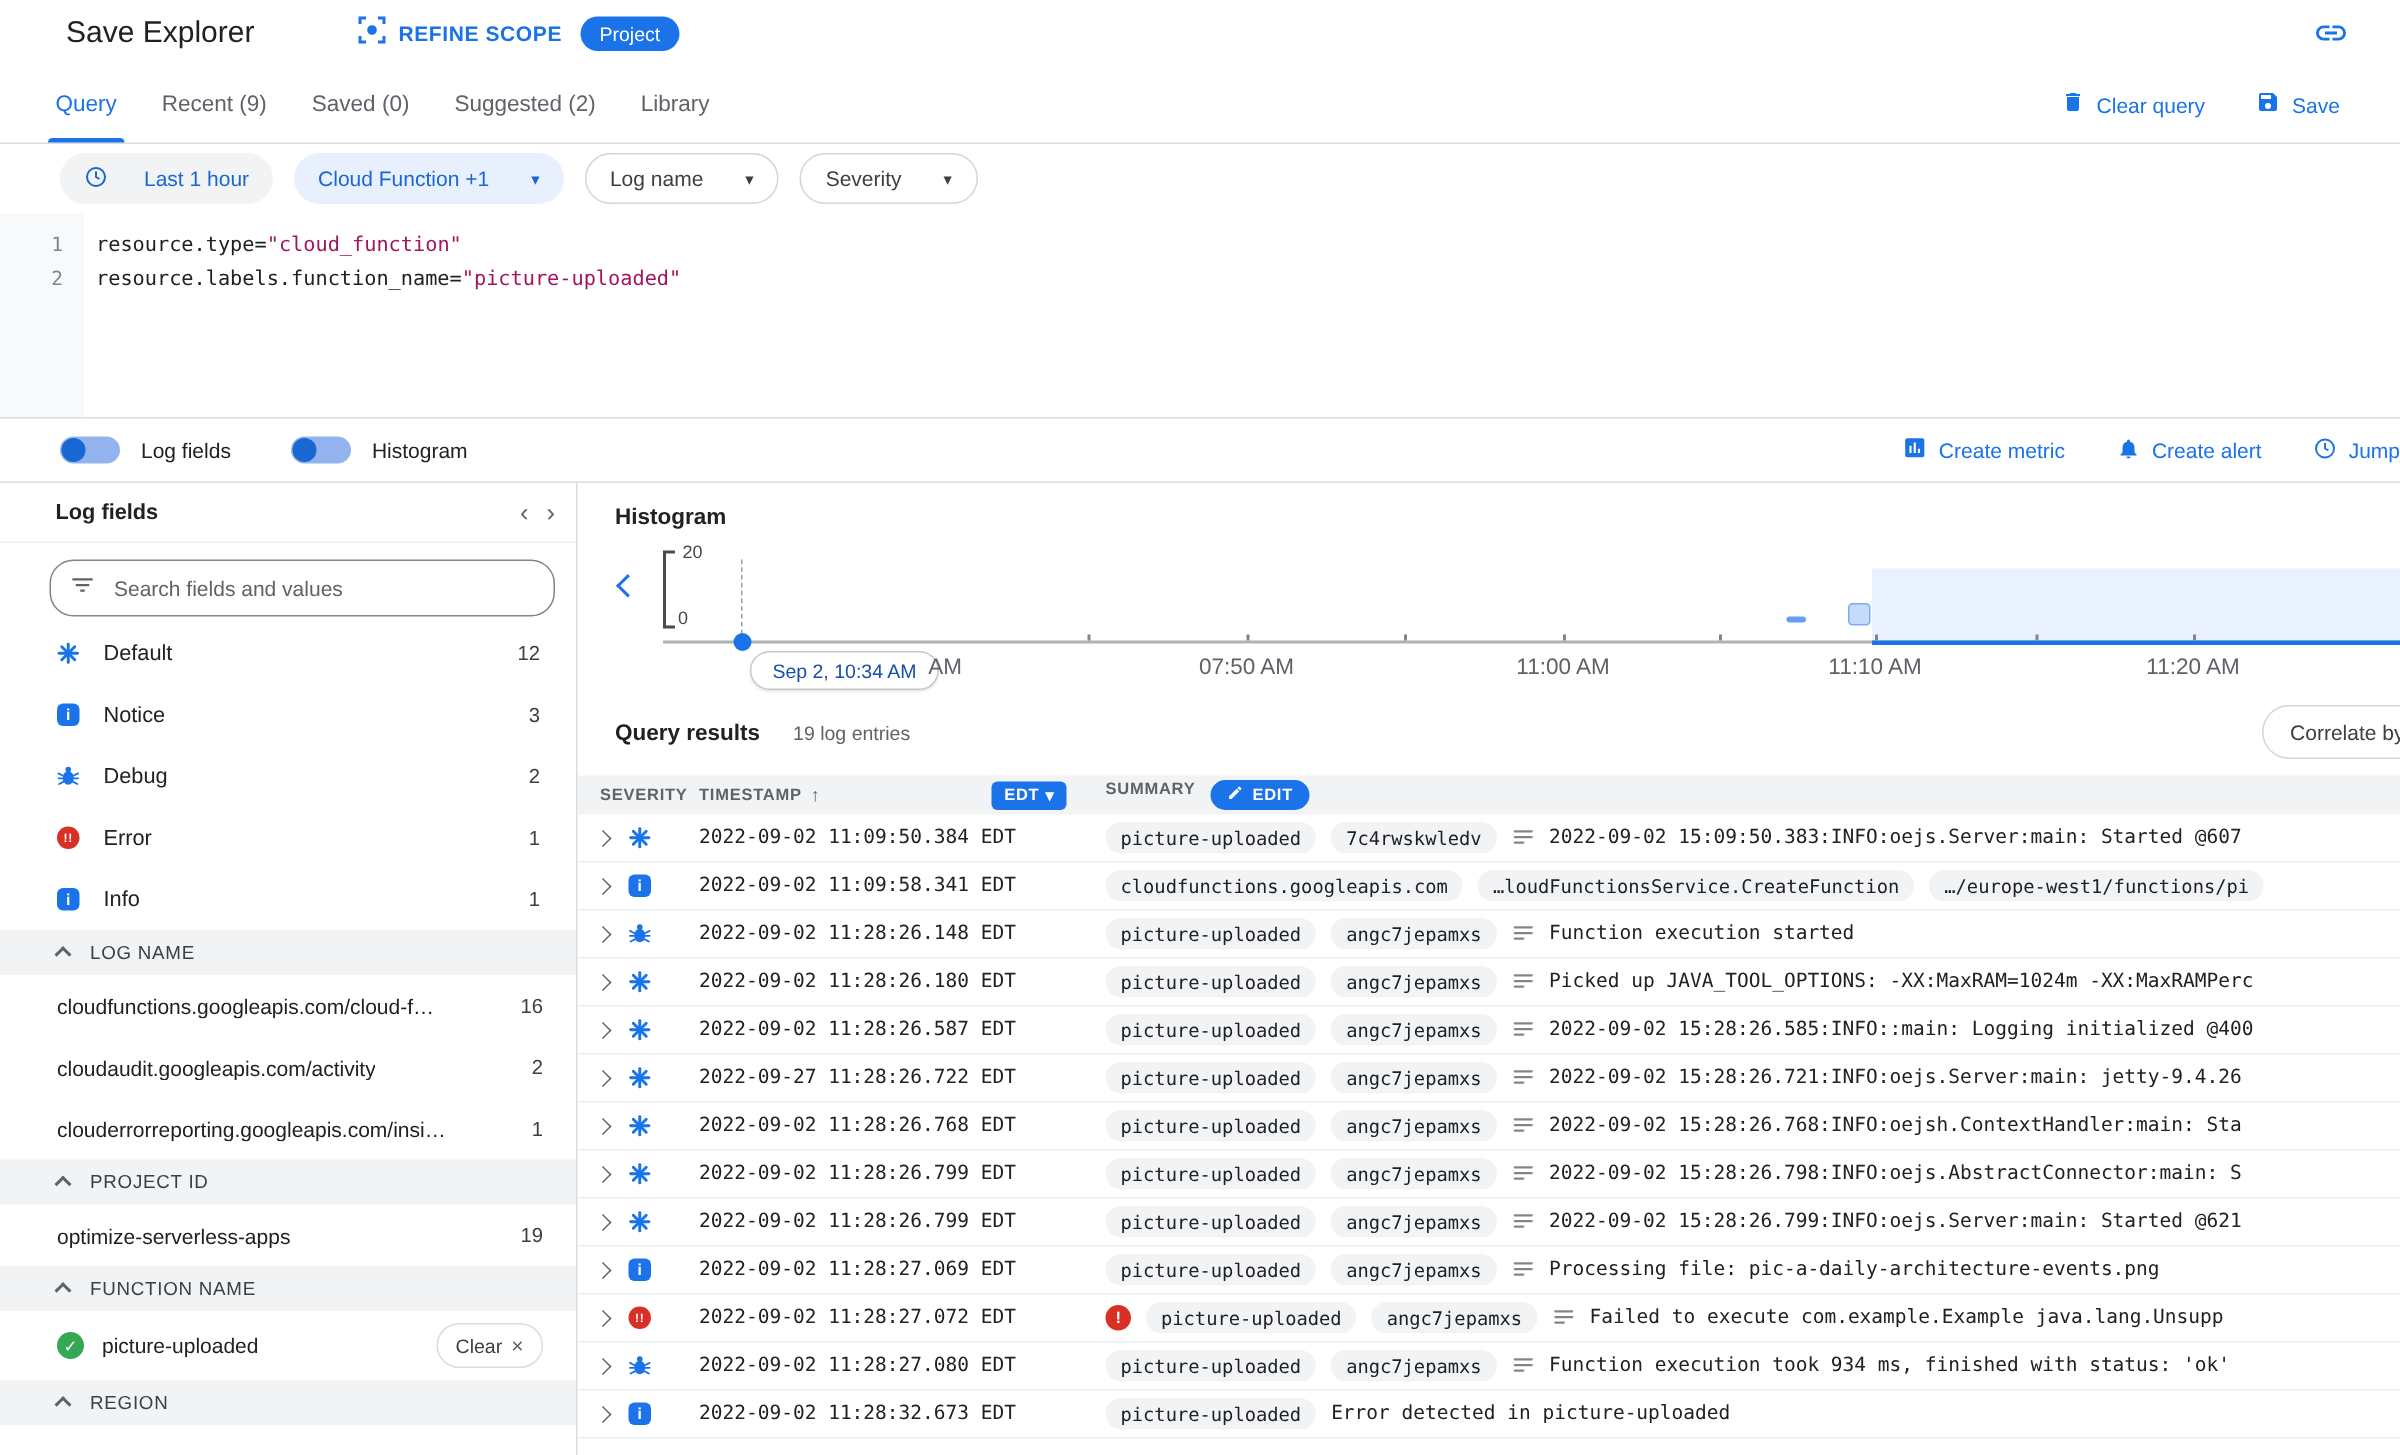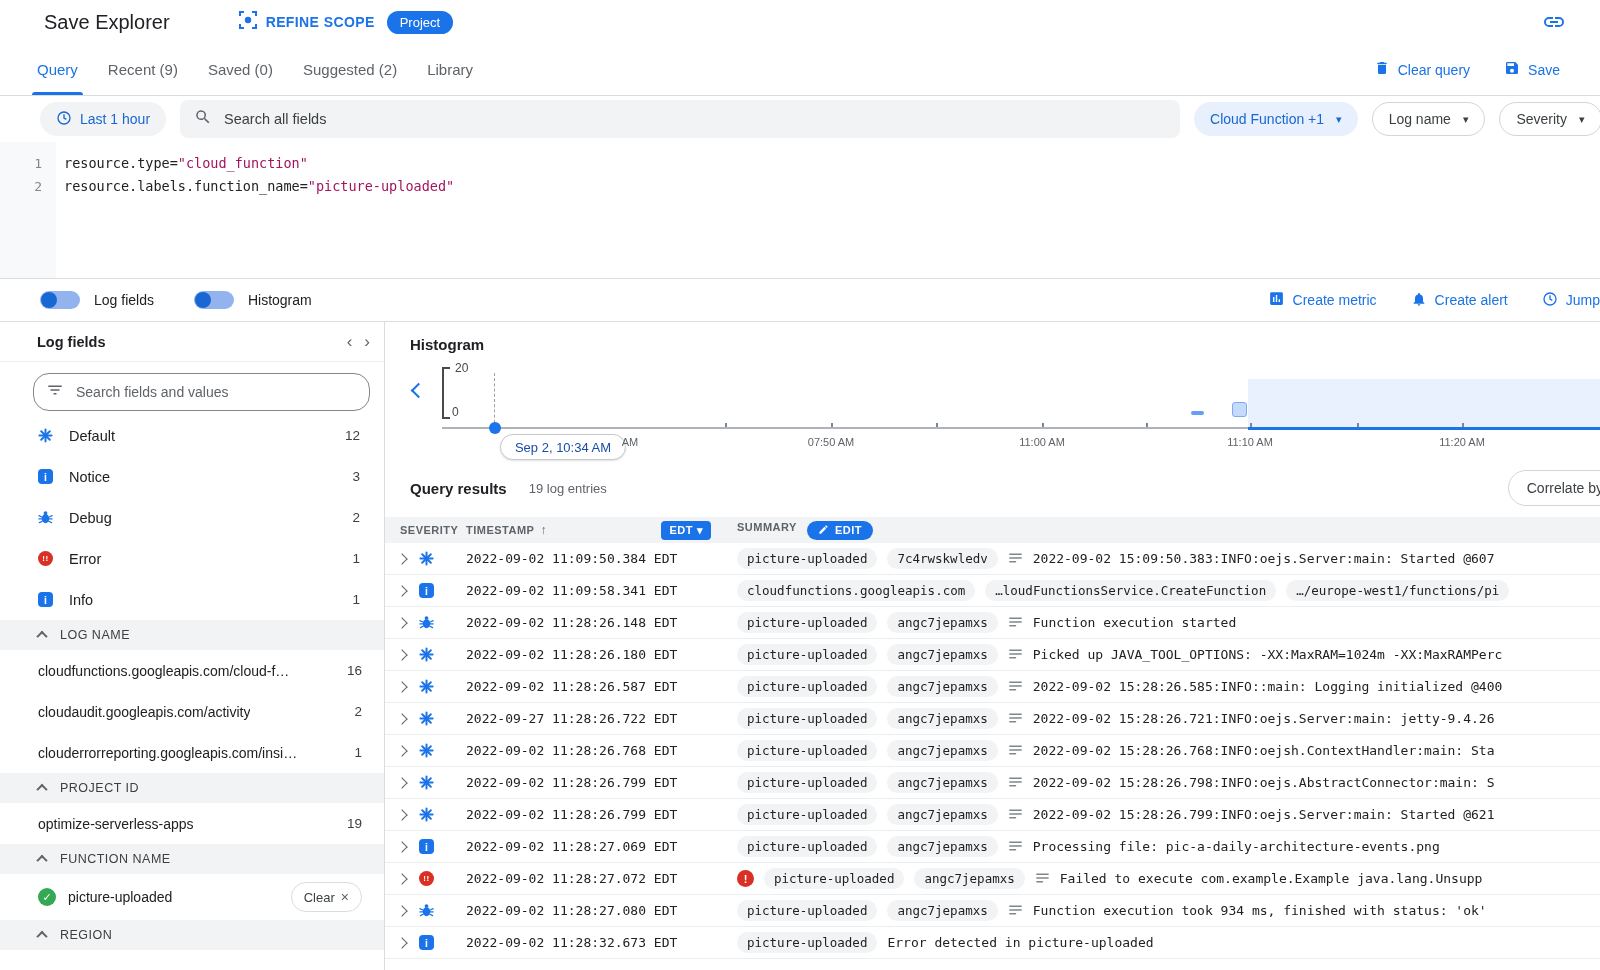--- a/index.html
+++ b/index.html
@@ -19,21 +19,21 @@
   .tabbar{height:52px;display:flex;align-items:stretch;border-bottom:1px solid #dadce0;padding:0 40px 0 22px}
   .tabs{display:flex}
   .tab{padding:0 15px;display:flex;align-items:center;font-size:15px;font-weight:500;color:#5f6368;position:relative;cursor:pointer;white-space:nowrap}
   .tab.active{color:#1a73e8}
   .tab.active::after{content:"";position:absolute;left:10px;right:10px;bottom:0;height:3px;background:#1a73e8;border-radius:3px 3px 0 0}
   .tab-actions{margin-left:auto;display:flex;align-items:center;gap:34px}
   .txtbtn{display:flex;align-items:center;gap:8px;background:none;border:none;color:#1a73e8;font-size:14px;font-weight:500;font-family:inherit;cursor:pointer;white-space:nowrap}
 
   
   .toolbar{height:46px;display:flex;align-items:center;gap:14px;padding-left:40px;overflow:visible}
-  .pill{display:flex;align-items:center;gap:8px;height:34px;border-radius:17px;padding:0 16px;font-size:14px;font-weight:500;flex:0 0 auto;white-space:nowrap;cursor:pointer}
+  .pill{display:flex;align-items:center;gap:24px;height:34px;border-radius:17px;padding:0 16px;font-size:14px;font-weight:500;flex:0 0 auto;white-space:nowrap;cursor:pointer}
   .pill.time{background:#f1f3f4;color:#1967d2}
   .pill.resource{background:#e8f0fe;color:#1967d2}
   .pill.outline{background:#fff;border:1px solid #d2d5d9;color:#3c4043}
   .caret{font-size:11px;margin-left:4px;color:inherit}
   .searchbox{flex:0 0 1000px;height:38px;background:#f1f3f4;border-radius:8px;display:flex;align-items:center;gap:12px;padding:0 14px}
   .searchbox input{flex:1;background:transparent;border:none;outline:none;font-size:14.5px;color:#202124;font-family:inherit}
   .searchbox input::placeholder{color:#3c4043;opacity:1}
 
   
   .editor{display:flex;height:136px}
@@ -88,21 +88,21 @@
   .baseline{position:absolute;left:57px;right:0;top:66px;height:2px;background:#aeb3b9}
   .baseline-sel{position:absolute;left:863px;width:352px;top:66px;height:2.5px;background:#1a73e8}
   .minor-tick{position:absolute;top:62px;width:2px;height:4px;background:#80868b}
   .dashline{position:absolute;left:109px;top:12px;height:55px;border-left:1.5px dashed #9aa0a6}
   .marker-dot{position:absolute;left:104px;top:61px;width:12px;height:12px;border-radius:50%;background:#1a73e8}
   .pill-tt{position:absolute;left:178px;top:73px;transform:translateX(-50%);background:#fff;border:1px solid #c6c9cc;border-radius:14px;height:26px;display:flex;align-items:center;padding:0 14px;font-size:13px;color:#174ea6;white-space:nowrap;box-shadow:0 1px 2px rgba(0,0,0,.12);cursor:pointer}
   .chev-left{position:absolute;left:28px;top:24px;width:11px;height:11px;border-left:2.5px solid #1a73e8;border-bottom:2.5px solid #1a73e8;transform:rotate(45deg);cursor:pointer}
   .tiny-bar{position:absolute;left:806px;top:50px;width:13px;height:4px;border-radius:2px;background:#669df6}
   .sel-region{position:absolute;left:863px;top:18px;right:0;height:48px;background:#e9f1fe}
   .sel-handle{position:absolute;left:847px;top:41px;width:15px;height:15px;border-radius:3px;background:#c6dafc;border:1.5px solid #7baaf7;cursor:ew-resize}
-  .x-tick{position:absolute;top:75px;transform:translateX(-50%);font-size:11px;color:#5f6368;white-space:nowrap}
+  .x-tick{position:absolute;top:75px;transform:translateX(-50%);font-size:15px;color:#5f6368;white-space:nowrap}
 
   
   .results-bar{height:46px;display:flex;align-items:center;padding-left:25px}
   .results-title{font-size:15px;font-weight:700}
   .results-count{margin-left:22px;font-size:13px;color:#5f6368}
   .correlate{margin-left:auto;margin-right:-22px;border:1px solid #d2d5d9;background:#fff;border-radius:18px;height:36px;display:flex;align-items:center;padding:0 18px;font-size:14px;color:#3c4043;font-weight:500;white-space:nowrap;cursor:pointer}
 
   
   .tbl-head{height:26px;margin-top:6px;background:#f1f3f4;display:flex;align-items:center;font-size:11px;font-weight:700;letter-spacing:.5px;color:#5f6368}
   .h-sev{width:66px;padding-left:15px;flex:0 0 66px}
@@ -173,26 +173,20 @@
     </div>
   </nav>
 
   <div class="toolbar">
     <div class="pill time">
       <span><svg width="16" height="16" viewBox="0 0 24 24" fill="none" stroke="#1967d2" stroke-width="2">
             <circle cx="12" cy="12" r="9"></circle>
             <path d="M12 6.5V12l3.5 2"></path>
           </svg></span>
       <span>Last 1 hour</span>
-    </div>
-    <div class="searchbox">
-      <span><svg width="18" height="18" viewBox="0 0 24 24" fill="#5f6368">
-            <path d="M15.5 14h-.79l-.28-.27a6.5 6.5 0 10-.7.7l.27.28v.79l5 4.99L20.49 19l-4.99-5zm-6 0A4.5 4.5 0 1114 9.5 4.5 4.5 0 019.5 14z"></path>
-          </svg></span>
-      <input type="text" placeholder="Search all fields" style="">
     </div>
     <div class="pill resource">
       <span>Cloud Function +1</span>
       <span class="caret">▾</span>
     </div>
     <div class="pill outline">
       <span>Log name</span>
       <span class="caret">▾</span>
     </div>
     <div class="pill outline">

